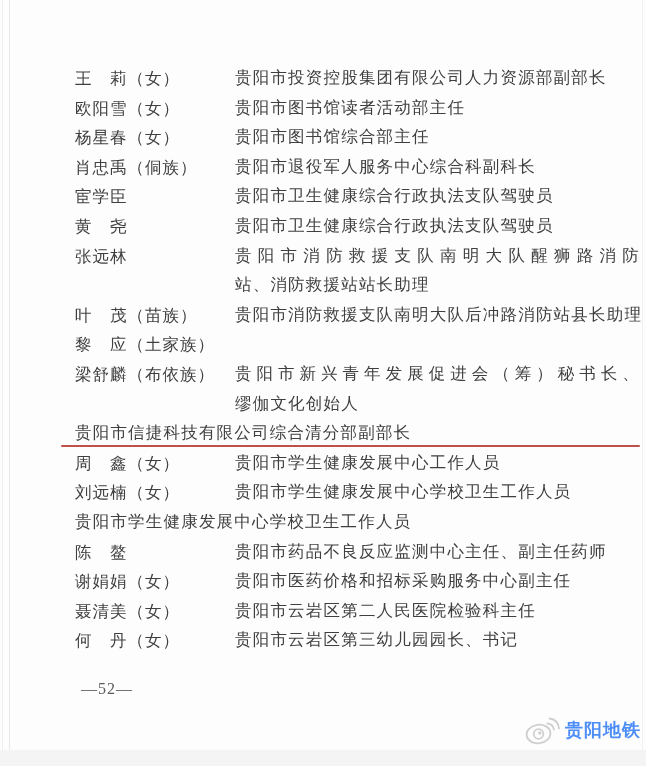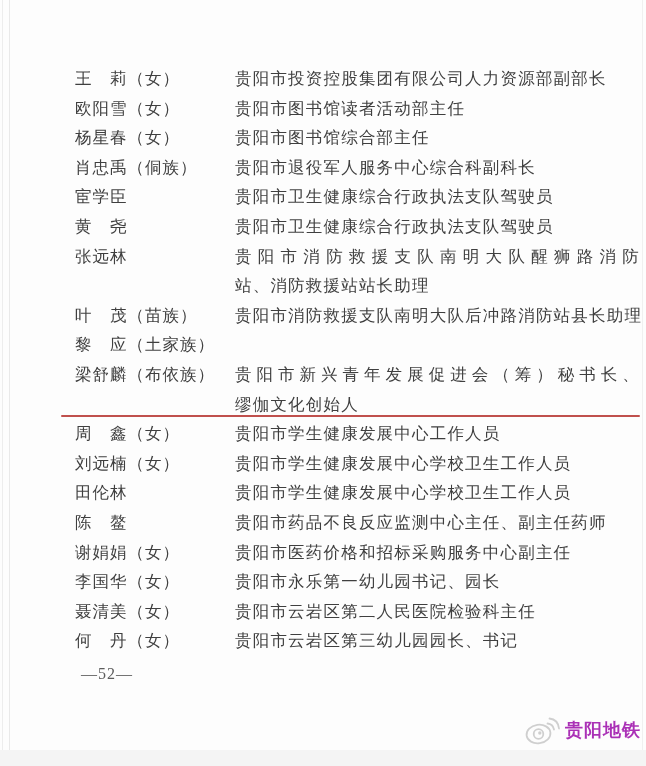--- a/index.html
+++ b/index.html
@@ -32,62 +32,62 @@
     align-items:flex-start;
   }
   .name{
     width:160px;
     flex:0 0 160px;
     font-size:16.5px;
     letter-spacing:1px;
     line-height:29.6px;
     white-space:nowrap;
   }
-  .positions{flex:1;min-width:0;}
+  .positions{flex:1;min-width:0;font-family:Liberation Mono, monospace;}
   .pos-line{
     font-size:16.5px;
     letter-spacing:1.2px;
     line-height:29.6px;
     white-space:nowrap;
   }
   .pos-line.justify{
     white-space:normal;
     text-align:justify;
     text-align-last:justify;
   }
   .entry.highlighted::after{
     content:"";
     position:absolute;
     left:-14px;right:0;bottom:2px;
     height:2px;
     background:#c0504d;
     border-radius:1px;
   }
   .footer{
-    margin:9px 0 0 6px;
+    margin:24px 0 0 6px;
     font-size:16px;
     letter-spacing:1px;
     color:#5c5c5c;
   }
   .watermark{
     position:absolute;
     right:5px;bottom:4px;
     display:flex;
     align-items:center;
     gap:3px;
     color:#cacaca;
     opacity:.9;
   }
   .wm-icon{display:inline-flex;}
   .wm-text{
     font-family:"Liberation Sans","DejaVu Sans",sans-serif;
     font-size:18px;
     font-weight:bold;
     letter-spacing:1px;
-    color:#a21caf;
+    color:#3b82f6;
     text-shadow:0 0 1px #ffffff;
   }
 </style>
 </head>
 <body>
 
 <div class="page">
   <div class="edge-left"></div>
   <div class="edge-left2"></div>
   <div class="edge-right"></div>
@@ -157,63 +157,59 @@
 
   <div class="entry">
     <span class="name">梁舒麟（布依族）</span>
     <span class="positions">
             <div class="pos-line justify">贵阳市新兴青年发展促进会（筹）秘书长、</div>
             <div class="pos-line">缪伽文化创始人</div>
           </span>
   </div>
 
   <div class="entry highlighted">
+    <span class="positions">
+            <div class="pos-line">贵阳市信捷科技有限公司综合清分部副部长</div>
+          </span>
   </div>
 
   <div class="entry">
     <span class="name">周　鑫（女）</span>
     <span class="positions">
             <div class="pos-line">贵阳市学生健康发展中心工作人员</div>
           </span>
   </div>
 
   <div class="entry">
     <span class="name">刘远楠（女）</span>
     <span class="positions">
             <div class="pos-line">贵阳市学生健康发展中心学校卫生工作人员</div>
           </span>
   </div>
 
   <div class="entry">
-    <span class="name">田伦林</span>
     <span class="positions">
             <div class="pos-line">贵阳市学生健康发展中心学校卫生工作人员</div>
           </span>
   </div>
 
   <div class="entry">
     <span class="name">陈　鳌</span>
     <span class="positions">
             <div class="pos-line">贵阳市药品不良反应监测中心主任、副主任药师</div>
           </span>
   </div>
 
   <div class="entry">
     <span class="name">谢娟娟（女）</span>
     <span class="positions">
             <div class="pos-line">贵阳市医药价格和招标采购服务中心副主任</div>
           </span>
   </div>
 
-  <div class="entry">
-    <span class="name">李国华（女）</span>
-    <span class="positions">
-            <div class="pos-line">贵阳市永乐第一幼儿园书记、园长</div>
-          </span>
-  </div>
 
   <div class="entry">
     <span class="name">聂清美（女）</span>
     <span class="positions">
             <div class="pos-line">贵阳市云岩区第二人民医院检验科主任</div>
           </span>
   </div>
 
   <div class="entry">
     <span class="name">何　丹（女）</span>

